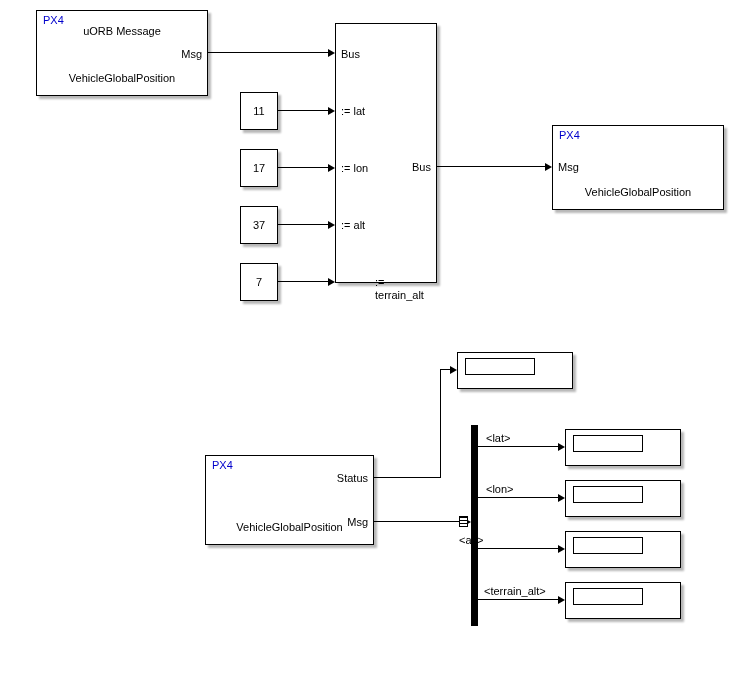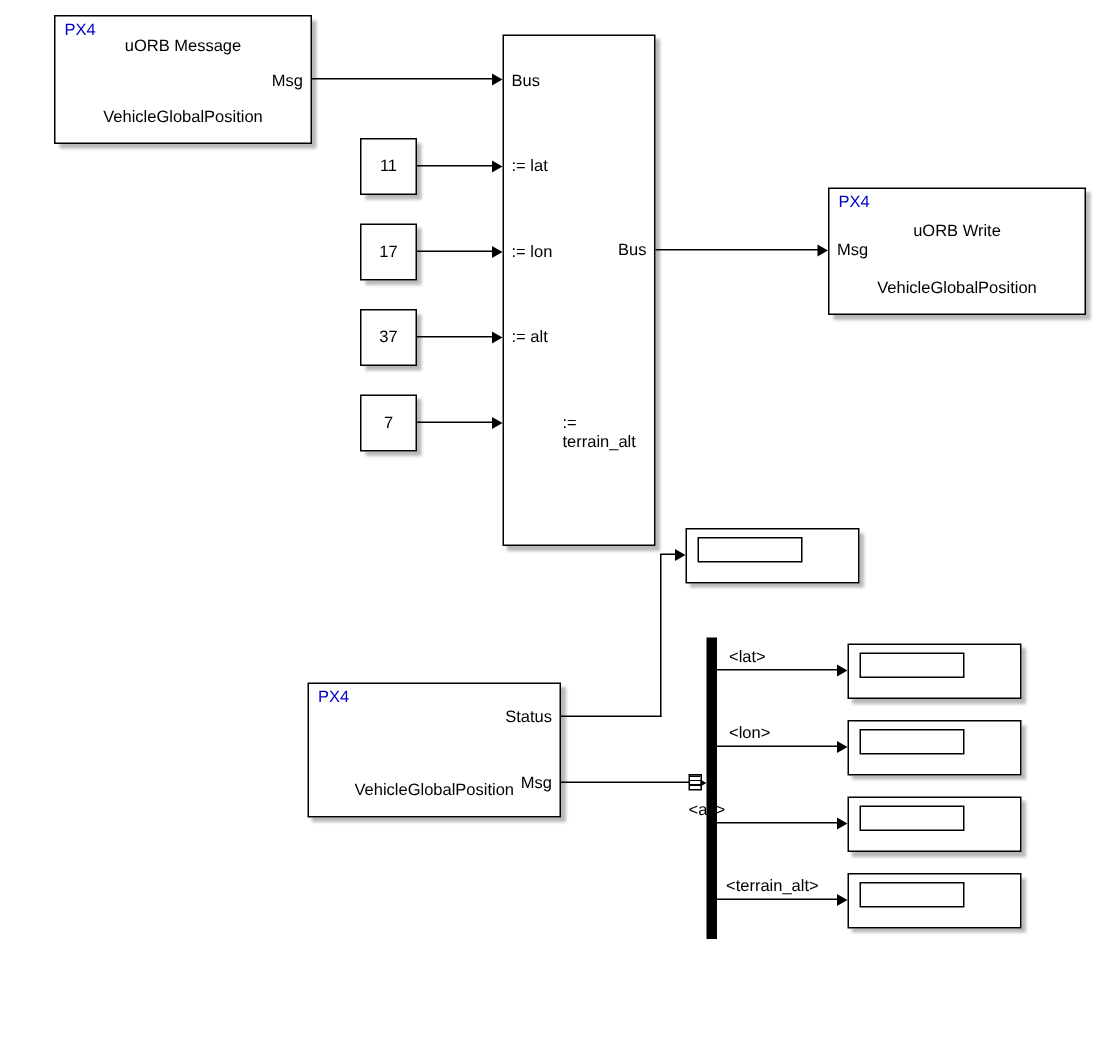--- a/index.html
+++ b/index.html
@@ -55,32 +55,31 @@
   <div class="block const" style="left:240px;top:149px;width:38px;height:38px;">
     <span>17</span>
   </div>
   <div class="block const" style="left:240px;top:206px;width:38px;height:38px;">
     <span>37</span>
   </div>
   <div class="block const" style="left:240px;top:263px;width:38px;height:38px;">
     <span>7</span>
   </div>
 
-  <div class="block" style="left:335px;top:23px;width:102px;height:341px;">
+  <div class="block" style="left:335px;top:23px;width:102px;height:260px;">
     <div class="port-l" style="top:24px;">Bus</div>
     <div class="port-l" style="top:81px;">:= lat</div>
     <div class="port-l" style="top:138px;">:= lon</div>
     <div class="port-l" style="top:195px;">:= alt</div>
     <div class="port-l" style="top:252px;margin-left:34px;">:= terrain_alt</div>
     <div class="port-r" style="top:137px;">Bus</div>
   </div>
 
   <div class="block" style="left:552px;top:125px;width:172px;height:85px;">
     <div class="tag">PX4</div>
-    <div class="title" style="top:22px;">uORB Write</div>
     <div class="subtitle">VehicleGlobalPosition</div>
     <div class="port-l" style="top:35px;">Msg</div>
   </div>
 
   <div class="block" style="left:205px;top:455px;width:169px;height:90px;">
     <div class="tag">PX4</div>
     <div class="subtitle">VehicleGlobalPosition</div>
     <div class="port-r" style="top:16px;text-align:center;">Status</div>
     <div class="port-r" style="top:60px;">Msg</div>
   </div>

